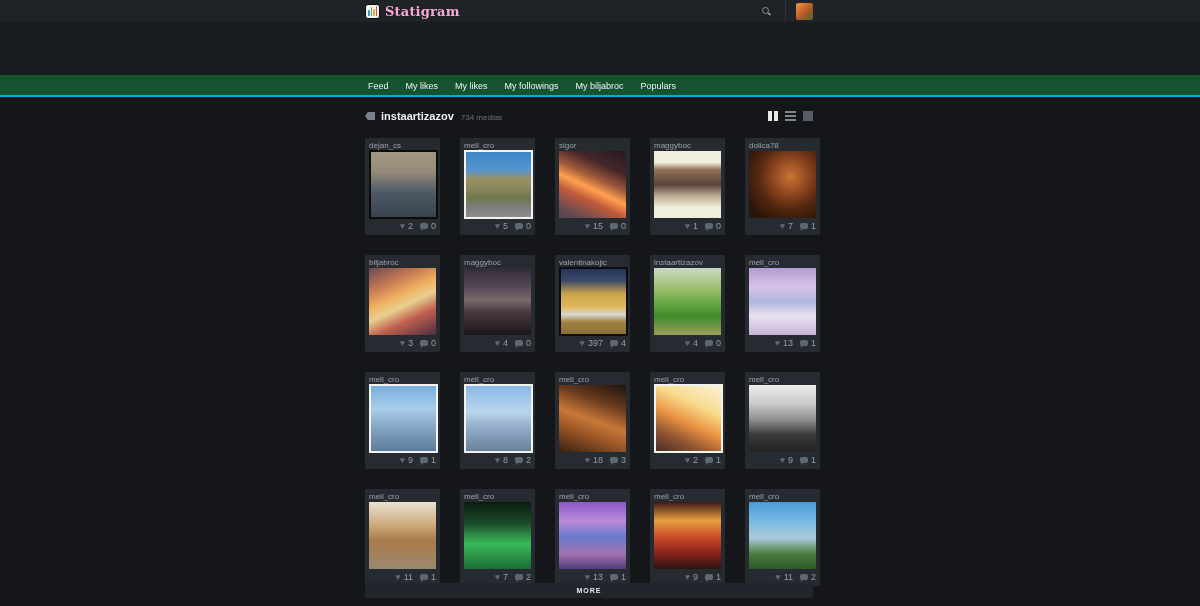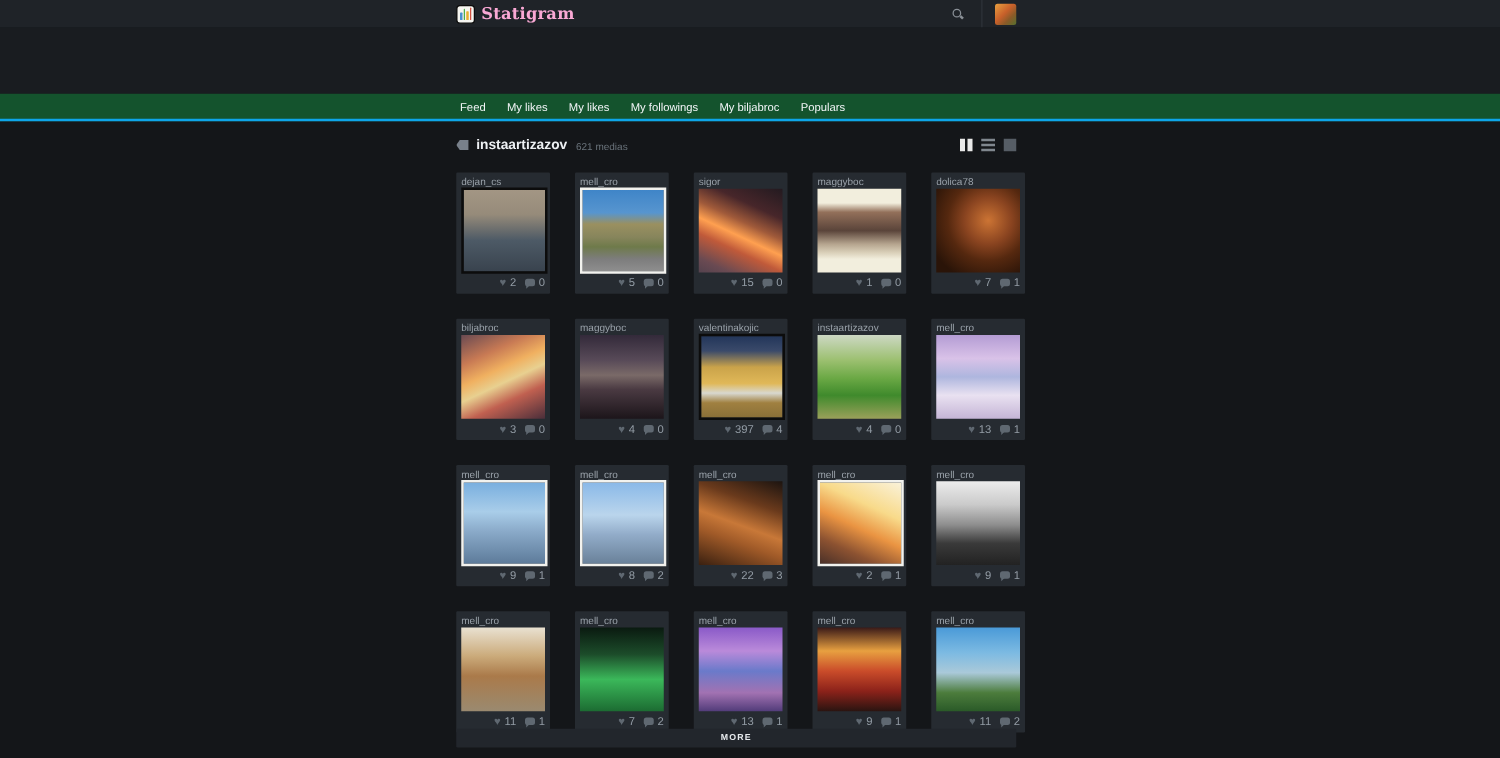--- a/index.html
+++ b/index.html
@@ -99,21 +99,21 @@
       <span class="subnav-item">My likes</span>
       <span class="subnav-item">My followings</span>
       <span class="subnav-item">My biljabroc</span>
       <span class="subnav-item">Populars</span>
     </div>
 </div>
 
 <div class="content-header">
   <span class="tag-icon"></span>
   <span class="owner-name">instaartizazov</span>
-  <span class="media-count">621 medias</span>
+  <span class="media-count">734 medias</span>
   <div class="view-toggles">
     <span class="vt vt-large">
         <i></i>
         <i></i>
       </span>
     <span class="vt vt-list">
         <i></i>
         <i></i>
         <i></i>
       </span>
@@ -254,21 +254,21 @@
       <span class="bubble-icon"></span>
       <span class="stat-val sv-comments">2</span>
     </div>
   </div>
 
   <div class="card">
     <div class="card-user">mell_cro</div>
     <div class="card-photo" style="background: linear-gradient(200deg, rgb(28, 20, 16) 0%, rgb(106, 58, 28) 28%, rgb(200, 120, 56) 52%, rgb(160, 90, 40) 68%, rgb(58, 32, 16) 100%);"></div>
     <div class="card-stats">
       <span class="heart-icon">♥</span>
-      <span class="stat-val sv-likes">22</span>
+      <span class="stat-val sv-likes">18</span>
       <span class="bubble-icon"></span>
       <span class="stat-val sv-comments">3</span>
     </div>
   </div>
 
   <div class="card">
     <div class="card-user">mell_cro</div>
     <div class="card-photo frame-white" style="background: linear-gradient(205deg, rgb(250, 242, 218) 0%, rgb(248, 218, 138) 32%, rgb(234, 148, 66) 55%, rgb(140, 82, 49) 78%, rgb(74, 48, 40) 100%);"></div>
     <div class="card-stats">
       <span class="heart-icon">♥</span>

